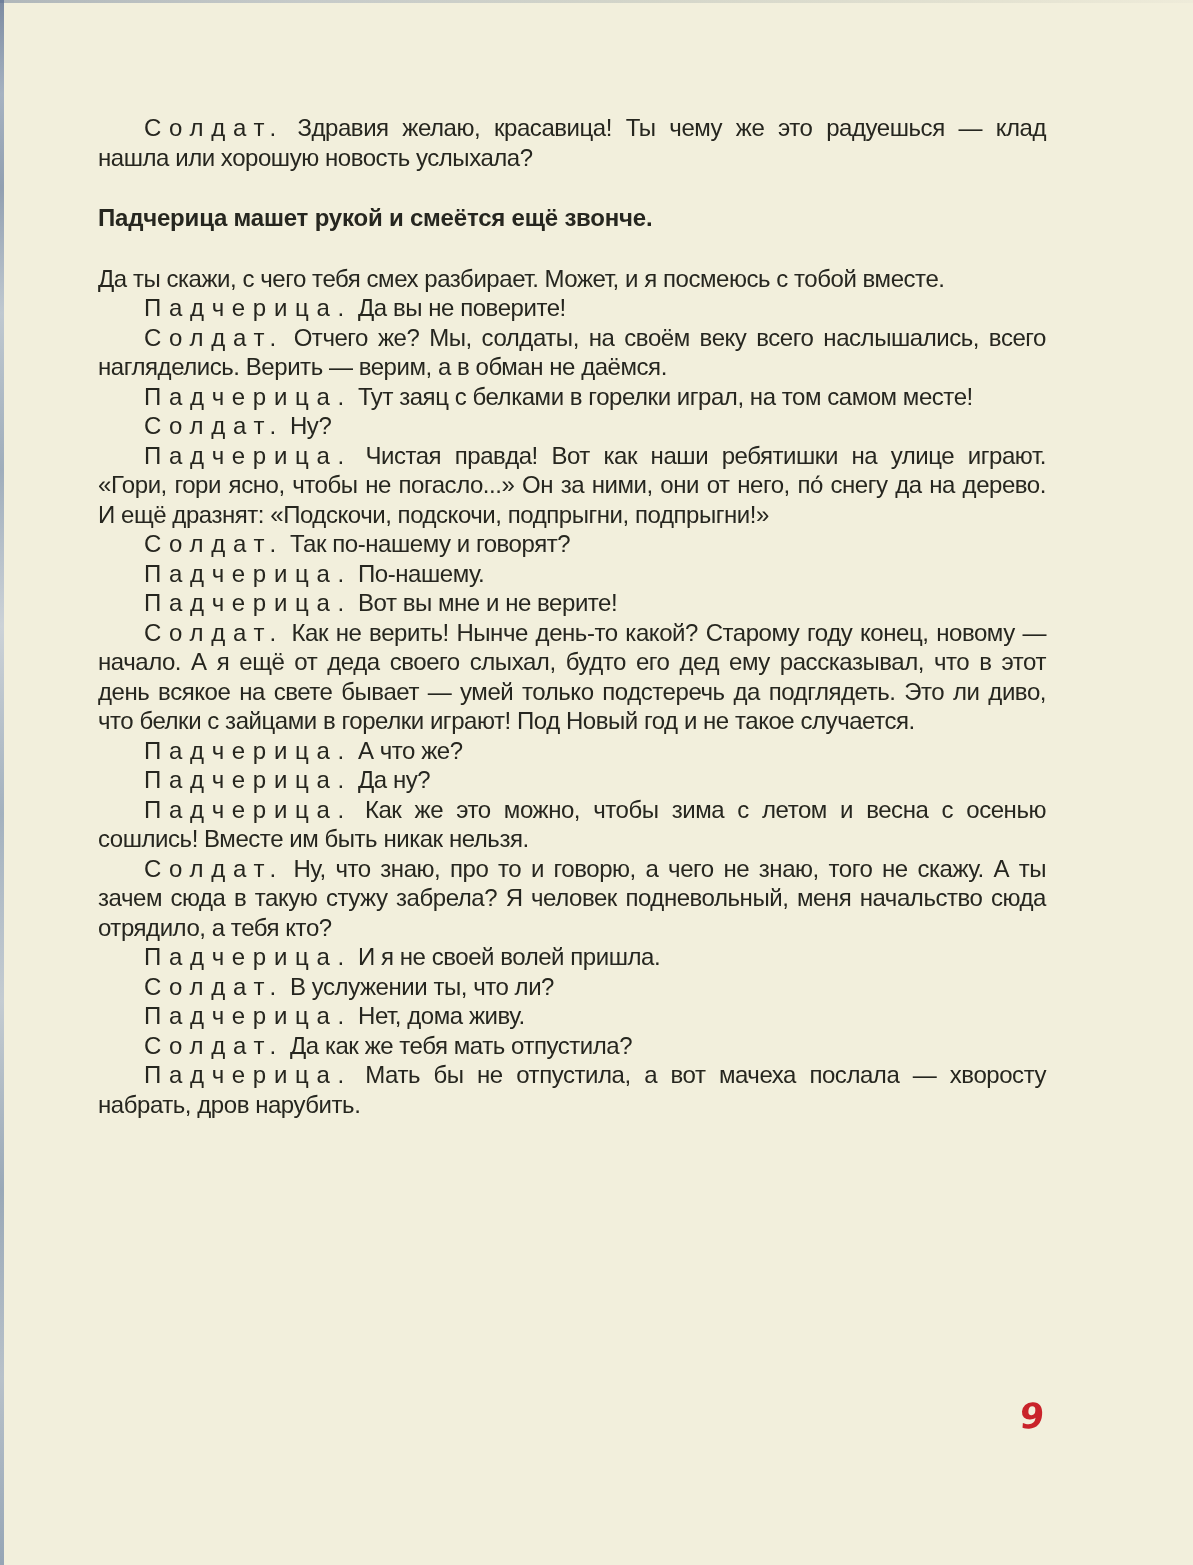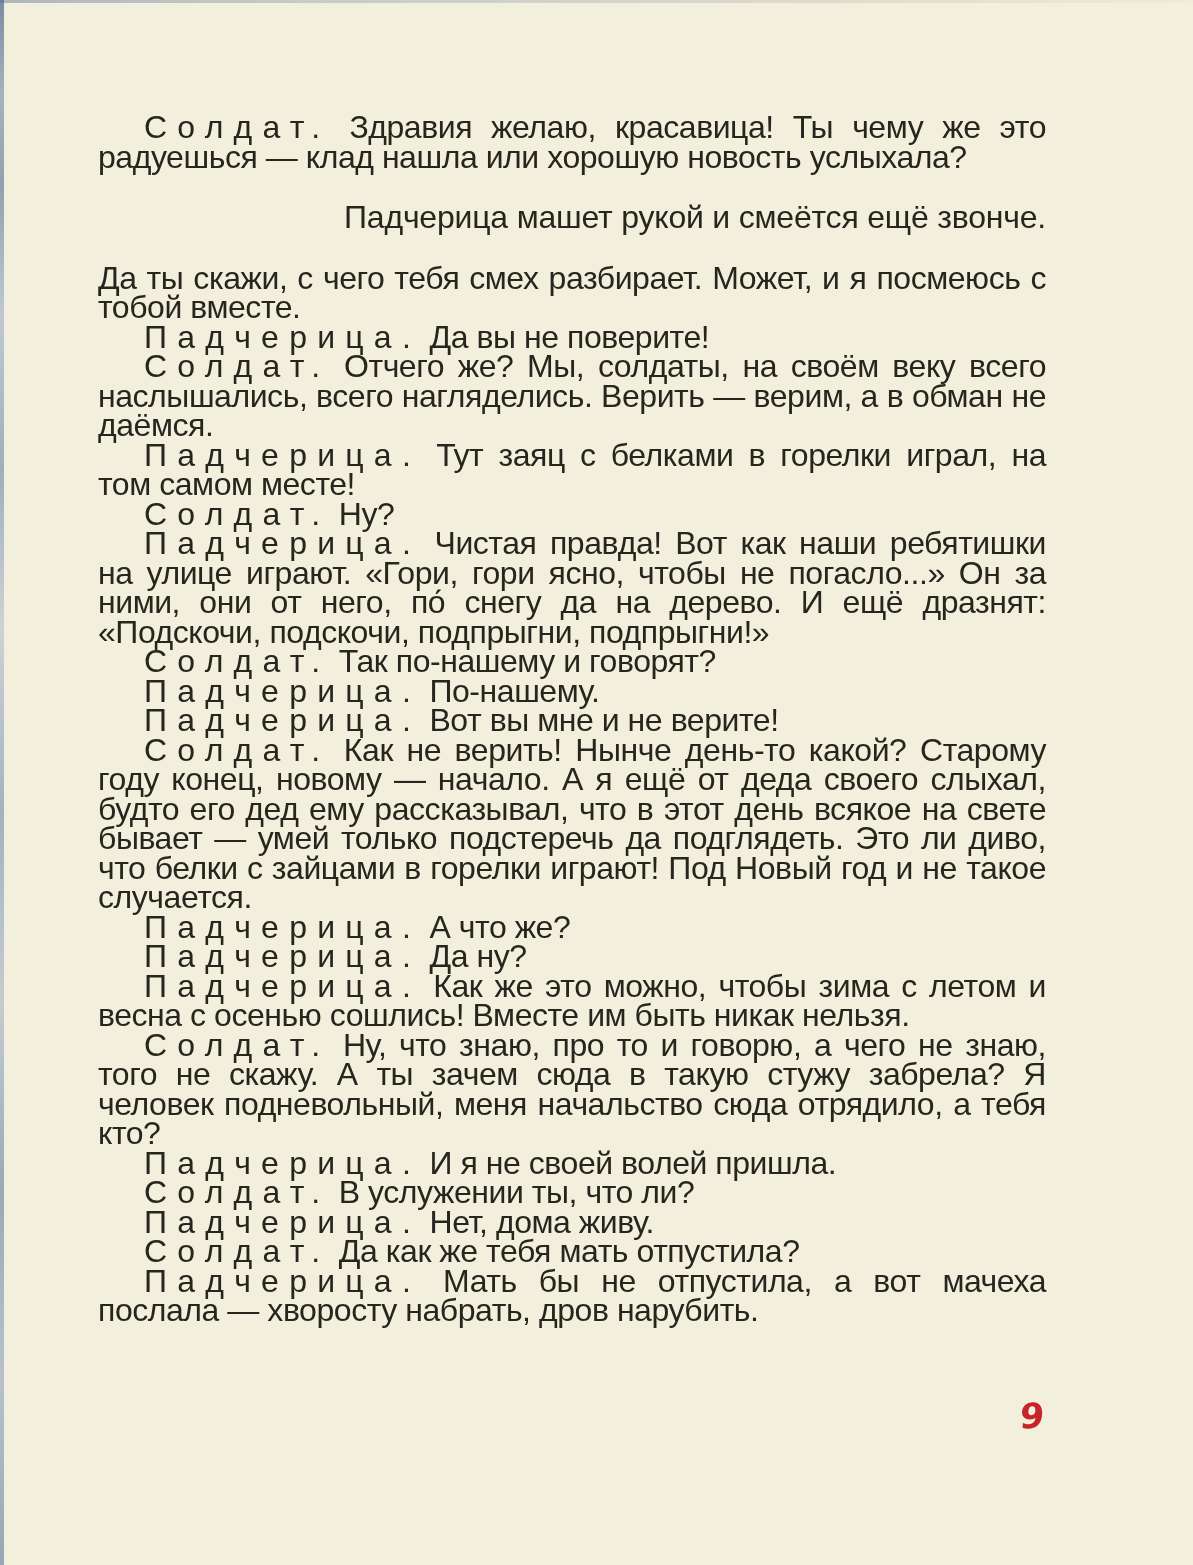--- a/index.html
+++ b/index.html
@@ -30,32 +30,32 @@
     background: linear-gradient(180deg,
       #5f7292 0%, #93a3ba 6%, #7a8ca6 12%, #b3bfcd 20%, #8b9db3 30%,
       #c3cbd6 40%, #90a2b7 52%, #b9c3cf 64%, #8497ae 76%, #aab6c5 88%, #7f93ac 100%);
     opacity: .8;
   }
   .text-block {
     position: absolute;
     left: 98px;
     top: 113px;
     width: 948px;
-    font-size: 32px;
+    font-size: 24px;
     line-height: 29.5px;
     letter-spacing: -0.45px;
     text-align: justify;
   }
   .text-block p { margin: 0; }
   p.dialogue { text-indent: 46px; }
   p.continuation { text-indent: 0; }
   p.stage {
     text-indent: 0;
-    text-align: right;
-    font-weight: normal;
+    text-align: left;
+    font-weight: bold;
     letter-spacing: -0.2px;
     margin: 31px 0 31px 0;
   }
   .speaker { letter-spacing: 0.32em; }
   .page-number {
     position: absolute;
     left: 1020px;
     top: 1396px;
     font-family: "DejaVu Sans", sans-serif;
     font-weight: 700;

